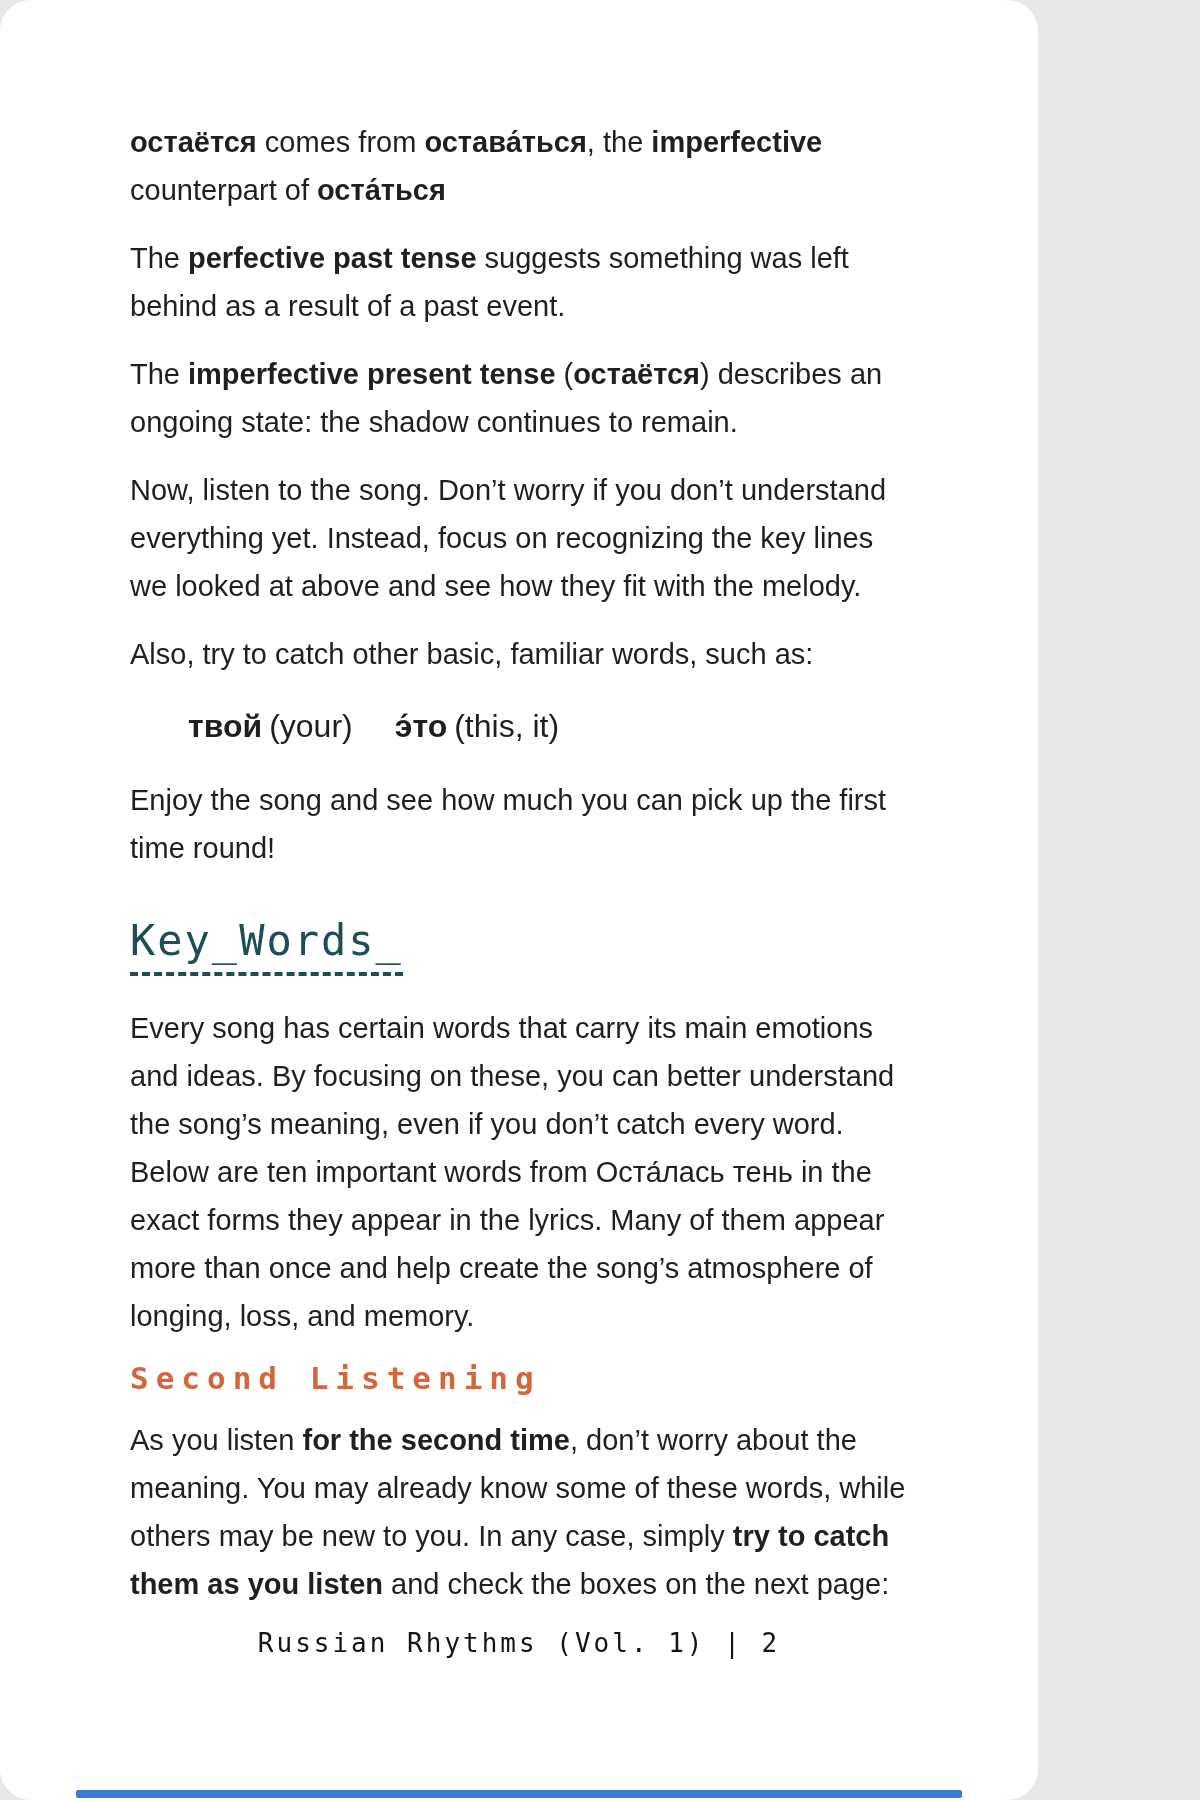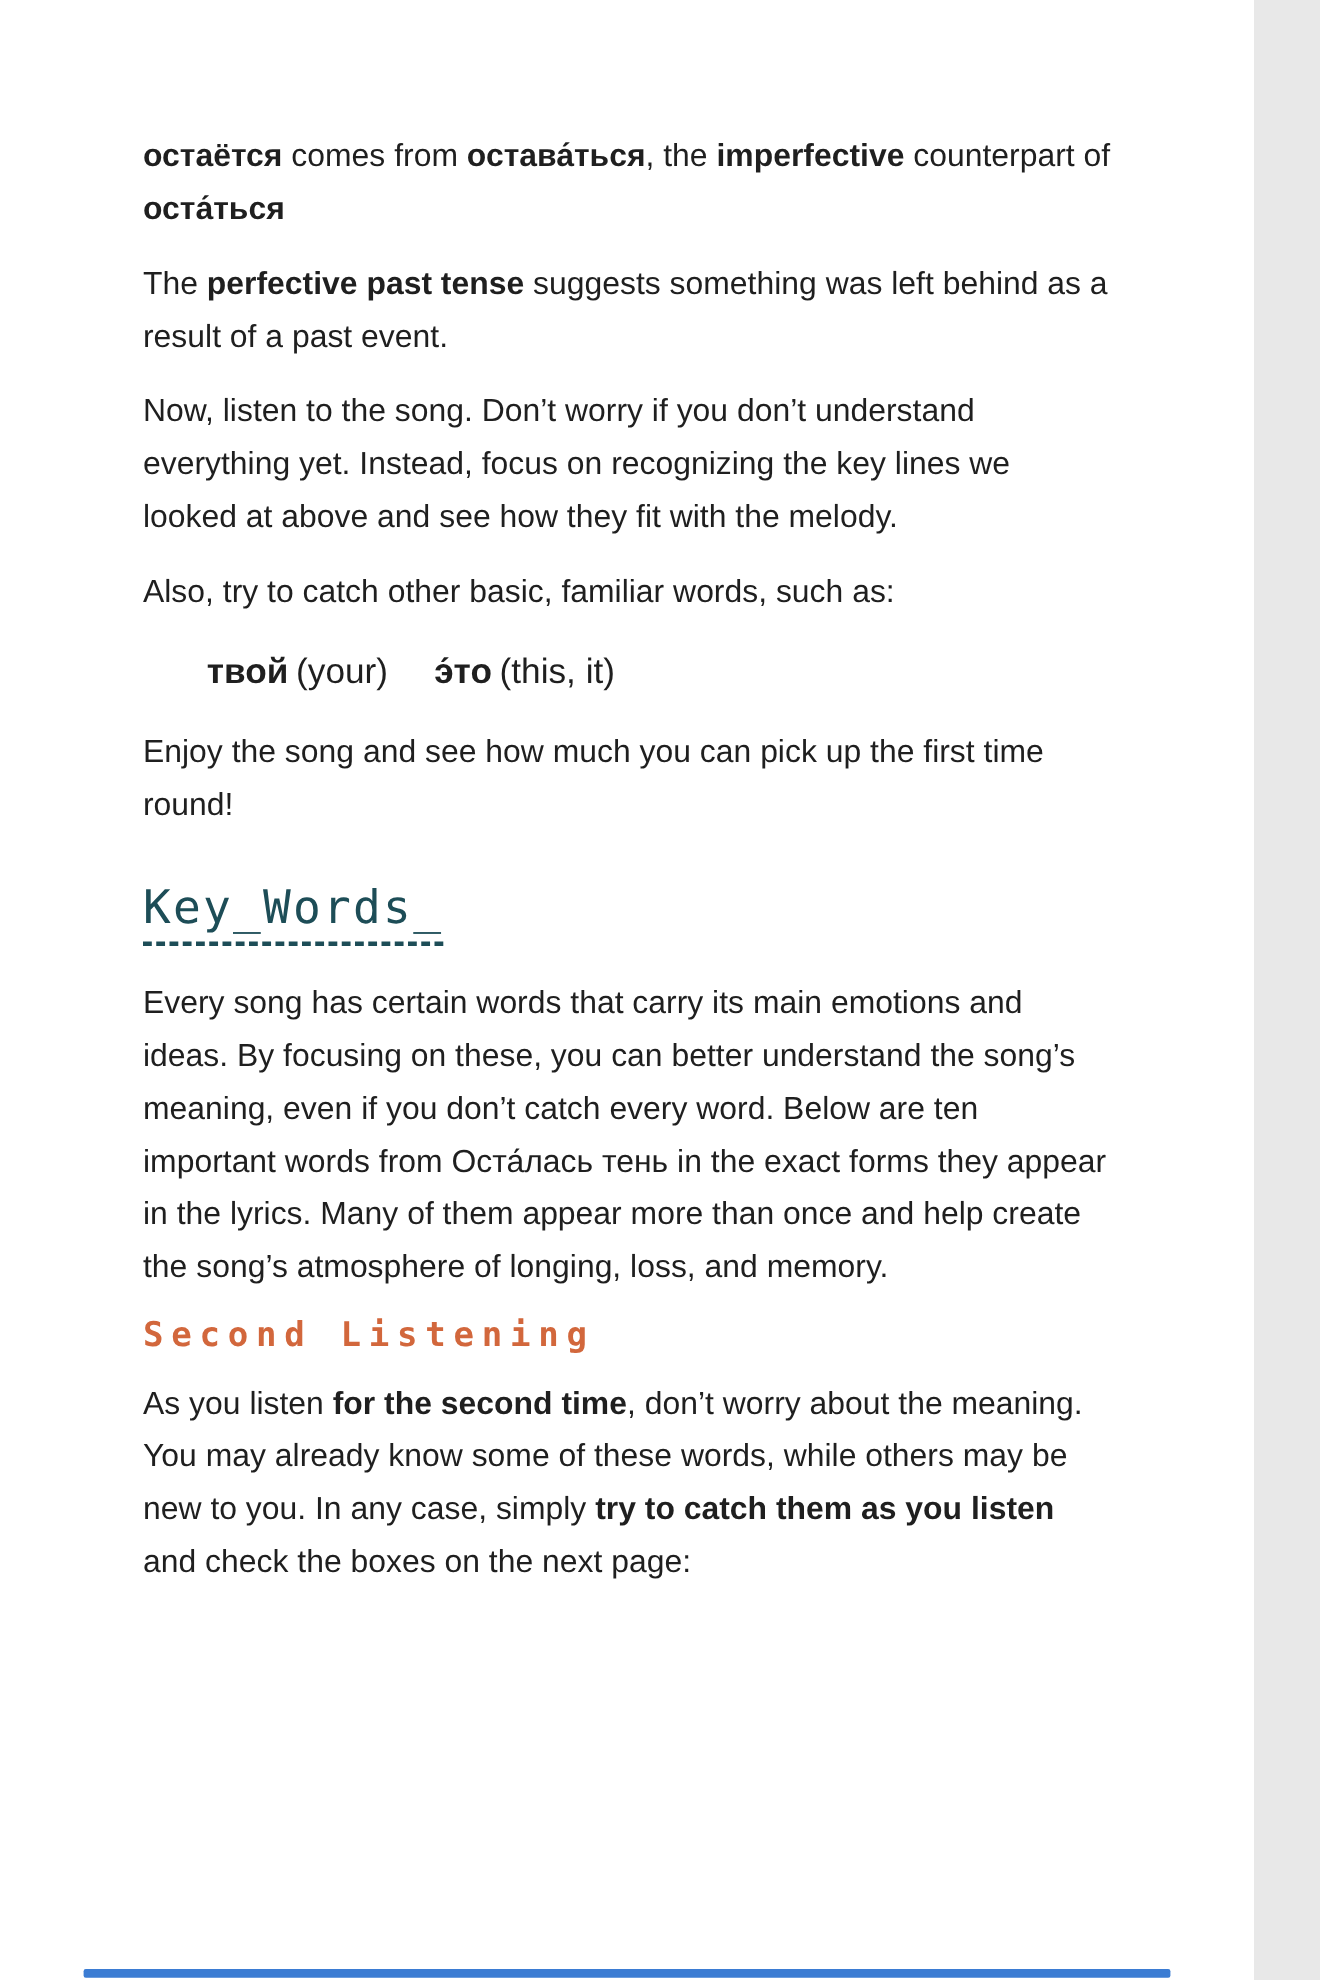--- a/index.html
+++ b/index.html
@@ -6,25 +6,26 @@
     --bg:#ffffff;
     --text-color:#1f1f1f;
     --accent-orange:#d2673c;
     --accent-teal:#1d4d57;
     --footer-bar-color:#3b7cd3;
   }
   *{margin:0;padding:0;box-sizing:border-box;}
   html,body{background:#e8e8e8;}
   .page{
     position:relative;
-    width:1140px;height:1800px;
+    width:1038px;height:1800px;
     background:var(--bg);
     overflow:hidden;
     font-family:"Liberation Sans","DejaVu Sans",sans-serif;
     color:var(--text-color);
+    border-radius:31px;
   }
   .content{padding:118px 130px 0 130px;}
   p.body{
     font-size:29px;
     line-height:48px;
     margin:0 0 20px 0;
     font-weight:400;
   }
   p.body b{font-weight:700;}
   .heading-orange{
@@ -78,20 +79,21 @@
 </head>
 <body>
 
 <div class="page">
   <div class="content">
 
     <p class="body"><b>остаётся</b><span> comes from </span><b>остава́ться</b><span>, the </span><b>imperfective</b><span> counterpart of </span><b>оста́ться</b></p>
 
     <p class="body"><span>The </span><b>perfective past tense</b><span> suggests something was left behind as a result of a past event.</span></p>
 
+    <p class="body"><span>The </span><b>imperfective present tense</b><span> (</span><b>остаётся</b><span>) describes an ongoing state: the shadow continues to remain.</span></p>
 
 
     <p class="body"><span>Now, listen to the song. Don’t worry if you don’t understand everything yet. Instead, focus on recognizing the key lines we looked at above and see how they fit with the melody.</span></p>
 
     <p class="body"><span>Also, try to catch other basic, familiar words, such as:</span></p>
 
     <div class="words-row">
       <span class="word-item">
         <b class="ru">твой</b><span class="gloss">(your)</span>
       </span>
@@ -105,16 +107,17 @@
     <div>
       <h1 class="heading-teal">Key_Words_</h1>
     </div>
 
     <p class="body"><span>Every song has certain words that carry its main emotions and ideas. By focusing on these, you can better understand the song’s meaning, even if you don’t catch every word. Below are ten important words from Оста́лась тень in the exact forms they appear in the lyrics. Many of them appear more than once and help create the song’s atmosphere of longing, loss, and memory.</span></p>
 
     <h2 class="heading-orange">Second Listening</h2>
 
     <p class="body"><span>As you listen </span><b>for the second time</b><span>, don’t worry about the meaning. You may already know some of these words, while others may be new to you. In any case, simply </span><b>try to catch them as you listen</b><span> and check the boxes on the next page:</span></p>
 
+    <div class="footer-line">Russian Rhythms (Vol. 1) | 2</div>
   </div>
 
   <div class="footer-bar"></div>
 </div>
 
 </body></html>

